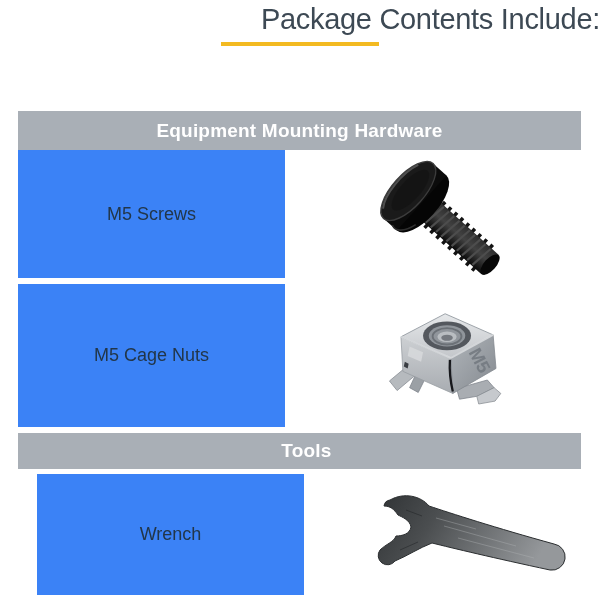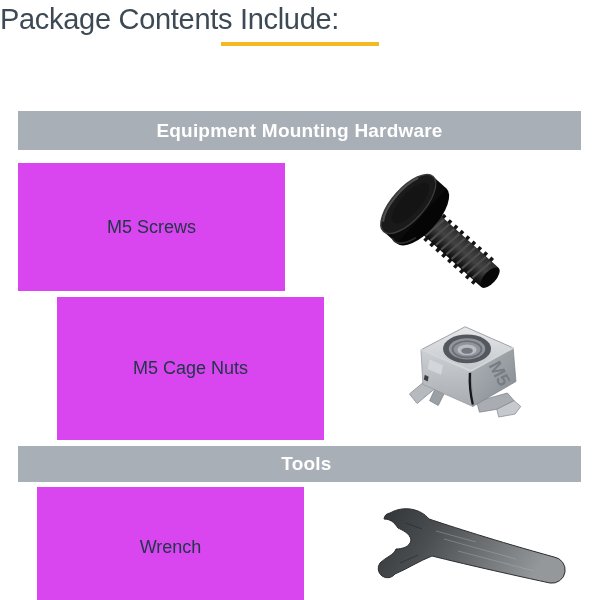--- a/index.html
+++ b/index.html
@@ -1,21 +1,21 @@
 <!DOCTYPE html>
 <html><head>
 <meta charset="utf-8">
 <style>
   html,body{margin:0;padding:0;background:#ffffff;}
   body{width:600px;height:600px;font-family:"Liberation Sans",sans-serif;overflow:hidden;}
   .page{position:relative;width:600px;height:600px;background:#ffffff;}
 
   .page-title{
     margin:3px 0 0 0;
-    text-align:left;
+    text-align:right;
     font-size:29px;
     font-weight:400;
     letter-spacing:-0.3px;
     color:#3d4954;
   }
   .title-underline{
     width:158px;height:4px;
     margin:6px auto 0 auto;
     background:#f3ba21;
   }
@@ -26,30 +26,30 @@
     width:563px;
   }
   .section-header{
     height:39px;
     background:#a9afb6;
     color:#ffffff;
     font-size:19px;
     font-weight:bold;
     letter-spacing:0.2px;
     display:flex;align-items:center;justify-content:center;
-    margin-bottom:13px;
+    margin-bottom:0;
   }
   .section-header.tools{height:36px;margin-bottom:5px;padding-left:14px;}
   .row{display:flex;}
   .row-screws{height:128px;margin-bottom:6px;}
-  .row-nuts{height:143px;margin-bottom:6px;margin-left:39px;}
+  .row-nuts{height:143px;margin-bottom:6px;}
   .row-wrench{height:121px;padding-left:19px;}
   .row-label{
     width:267px;
-    background:#d946ef;
+    background:#3b82f6;
     color:#223649;
     font-size:18px;
     display:flex;align-items:center;justify-content:center;
   }
   .row-image{
     flex:1;
     background:#ffffff;
     display:flex;align-items:center;justify-content:center;
   }
   .shift-screw{transform:translate(10px,2px);}

